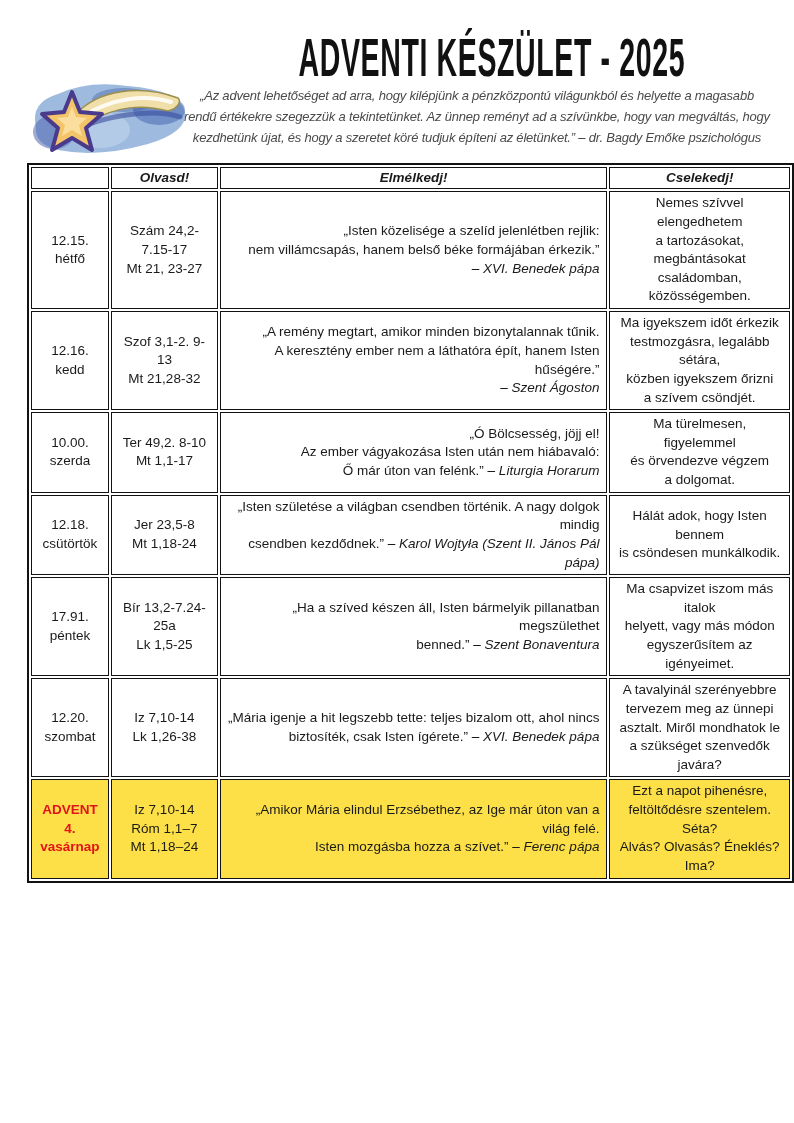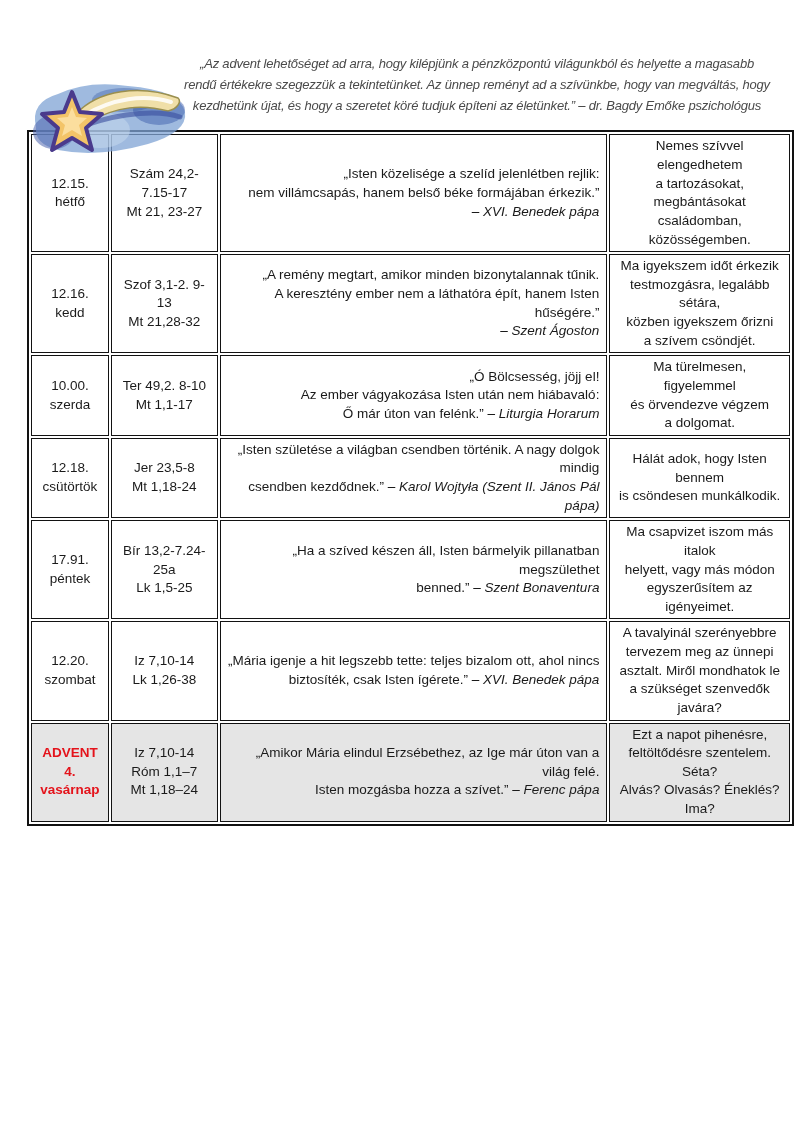--- a/index.html
+++ b/index.html
@@ -14,21 +14,21 @@
   .header { position: relative; padding: 34px 20px 0 20px; }
   .illustration { position: absolute; left: 28px; top: 72px; width: 164px; height: 90px; }
   .head-text { margin-left: 160px; text-align: center; }
   .title {
     display: inline-block;
     font-size: 46px; font-weight: bold; line-height: 1.05;
     letter-spacing: 1px; white-space: nowrap; color: #111;
     transform: scale(0.62, 1.15); transform-origin: 50% 60%;
   }
   .quote {
-    margin-top: 20px;
+    margin-top: 4px;
     font-style: italic;
     font-size: 13px; line-height: 1.6;
     letter-spacing: -0.2px;
     color: #4a4a4a;
     white-space: pre-line;
   }
   .adv-table {
     margin: 14px 0 0 27px;
     border-collapse: separate; border-spacing: 2px;
     border: 2.5px solid #121212;
@@ -53,48 +53,57 @@
   .c-act   { width: 166px; text-align: center; }
   tr.hrow  { height: 20px; }
   tr.r0 { height: 58px; }
   tr.r1 { height: 74px; }
   tr.r2 { height: 62px; }
   tr.r3 { height: 54px; }
   tr.r4 { height: 56px; }
   tr.r5 { height: 62px; }
   tr.r6 { height: 62px; }
   .src { font-style: italic; }
-  tr.row-advent td { background: #e5e5e5; }
+  tr.row-advent td { background: #fde047; }
   tr.row-advent td.c-date { color: #e4131b; font-weight: bold; }
 </style>
 </head>
 <body>
 
 <div class="header">
   <svg class="illustration" viewBox="0 0 164 90">
     <path d="M8,55 Q2,30 30,22 Q60,8 100,14 Q152,18 157,40 Q160,60 120,72 Q70,86 30,78 Q6,72 8,55 Z" fill="#7fa3d4" opacity="0.75"></path>
     <ellipse cx="26" cy="60" rx="21" ry="17" fill="#4e66ae" opacity="0.55"></ellipse>
     <ellipse cx="131" cy="38" rx="26" ry="15" fill="#3f5fae" opacity="0.5"></ellipse>
     <ellipse cx="96" cy="28" rx="32" ry="12" fill="#2f4f9e" opacity="0.35"></ellipse>
     <ellipse cx="72" cy="58" rx="30" ry="18" fill="#cfe0f2" opacity="0.45"></ellipse>
     <path d="M48,42 C70,18 112,12 150,26 C154,30 149,37 140,39 C114,32 90,34 60,50 Z" fill="#f0dfa8" stroke="#9a8f4f" stroke-width="1.5"></path>
     <path d="M55,44 C85,26 116,22 143,30" fill="none" stroke="#ffffff" stroke-width="4" stroke-linecap="round" opacity="0.85"></path>
     <path d="M58,53 C95,40 132,38 152,45" fill="none" stroke="#3a4f9e" stroke-width="5" stroke-linecap="round" opacity="0.6"></path>
     <path d="M44,20 L52,40 L74,42 L58,56 L64,78 L44,66 L24,78 L30,56 L14,42 L36,40 Z" fill="#f3c468" stroke="#4a3a8c" stroke-width="4" stroke-linejoin="round"></path>
     <path d="M44,20 L52,40 L74,42 L58,56 L64,78 L44,66 L24,78 L30,56 L14,42 L36,40 Z" fill="#fbe3a8" opacity="0.85" transform="translate(44,50) scale(0.5) translate(-44,-50)"></path>
   </svg>
   <div class="head-text">
+    <div>
+      <span class="title">ADVENTI KÉSZÜLET - 2025</span>
+    </div>
     <div class="quote">„Az advent lehetőséget ad arra, hogy kilépjünk a pénzközpontú világunkból és helyette a magasabb
 rendű értékekre szegezzük a tekintetünket. Az ünnep reményt ad a szívünkbe, hogy van megváltás, hogy
 kezdhetünk újat, és hogy a szeretet köré tudjuk építeni az életünket.” – dr. Bagdy Emőke pszichológus</div>
   </div>
 </div>
 
 <table class="adv-table">
   <tbody>
+      <tr class="hrow">
+    <td class="th c-date"></td>
+    <td class="th c-read">Olvasd!</td>
+    <td class="th c-med">Elmélkedj!</td>
+    <td class="th c-act">Cselekedj!</td>
+  </tr>
 
   <tr class="r0">
     <td class="c-date">12.15.
 hétfő</td>
     <td class="c-read">Szám 24,2-7.15-17
 Mt 21, 23-27</td>
     <td class="c-med"><span>„Isten közelisége a szelíd jelenlétben rejlik:
 nem villámcsapás, hanem belső béke formájában érkezik.”
 </span><span class="src">– XVI. Benedek pápa</span></td>
     <td class="c-act">Nemes szívvel elengedhetem

